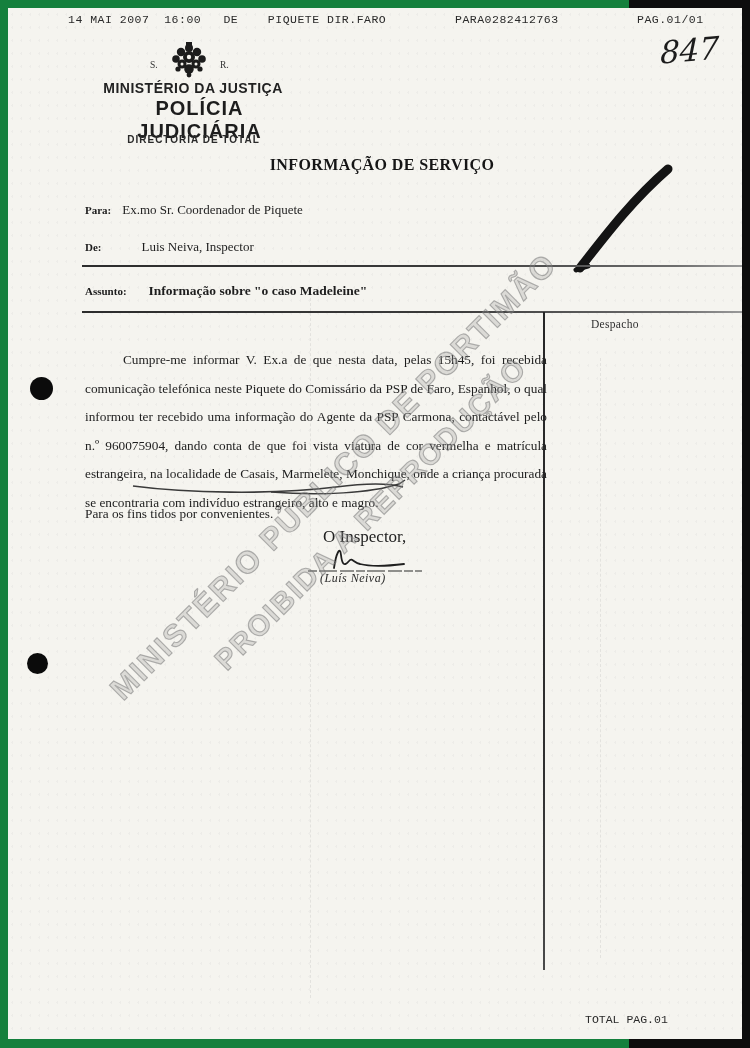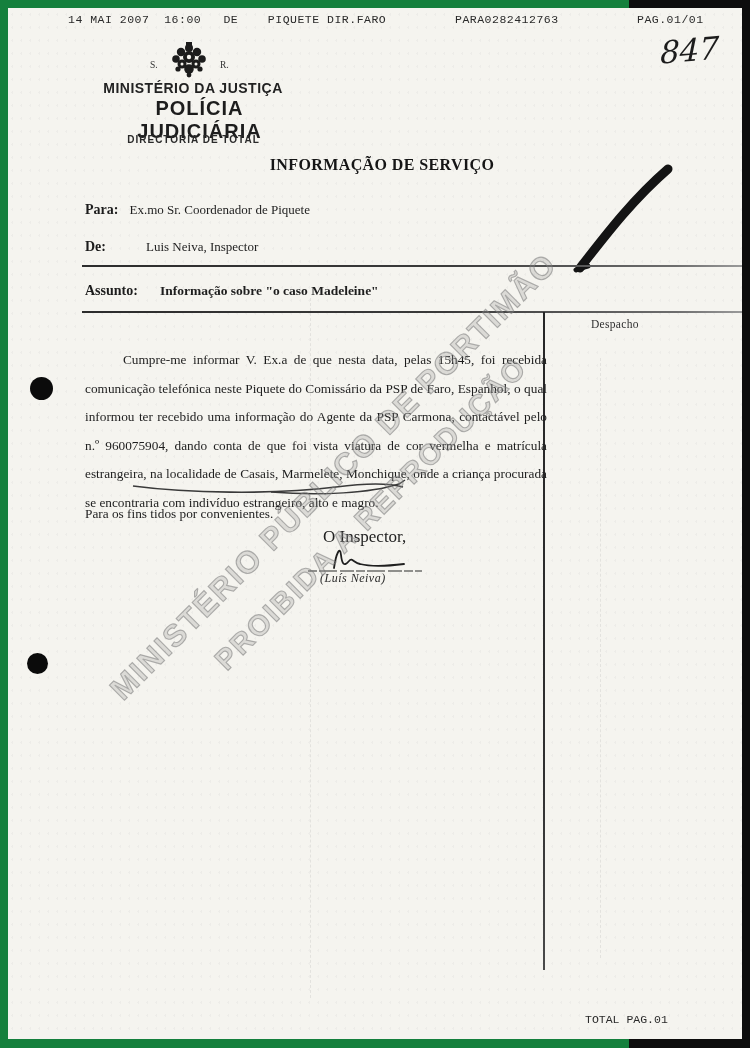--- a/index.html
+++ b/index.html
@@ -47,21 +47,21 @@
   .hand-number { position:absolute; left:652px; top:24px; font-size:31px; color:#1c1c1c;
                  font-style:italic; transform:rotate(-5deg) skewX(-6deg);
                  font-family:"DejaVu Serif", serif; }
 
   .pen-stroke { position:absolute; left:560px; top:148px; }
 
   .doc-title { position:absolute; left:234px; top:148px; width:280px; text-align:center;
                font-size:16px; font-weight:bold; letter-spacing:0.4px; color:#151515; }
 
   .addr-row { position:absolute; white-space:nowrap; }
-  .addr-label { font-weight:bold; font-size:14px; color:#1c1c1c; }
+  .addr-label { font-weight:bold; font-size:11px; color:#1c1c1c; }
   .addr-value { font-size:13px; color:#1e1e1e; }
   .row-para { left:77px; top:192px; }
   .row-de   { left:77px; top:229px; }
   .row-para .addr-value { margin-left:11px; }
   .row-de   .addr-value { margin-left:40px; }
   .row-assunto { left:77px; top:273px; }
   .row-assunto .addr-value { margin-left:22px; font-weight:bold; font-size:13.5px; }
 
   .hrule { position:absolute; left:74px; width:660px; height:2px;
            background:linear-gradient(90deg,#2c2c2c 0%,#3a3a3a 55%,#6d6d6d 90%,#9a9a9a 100%); }

